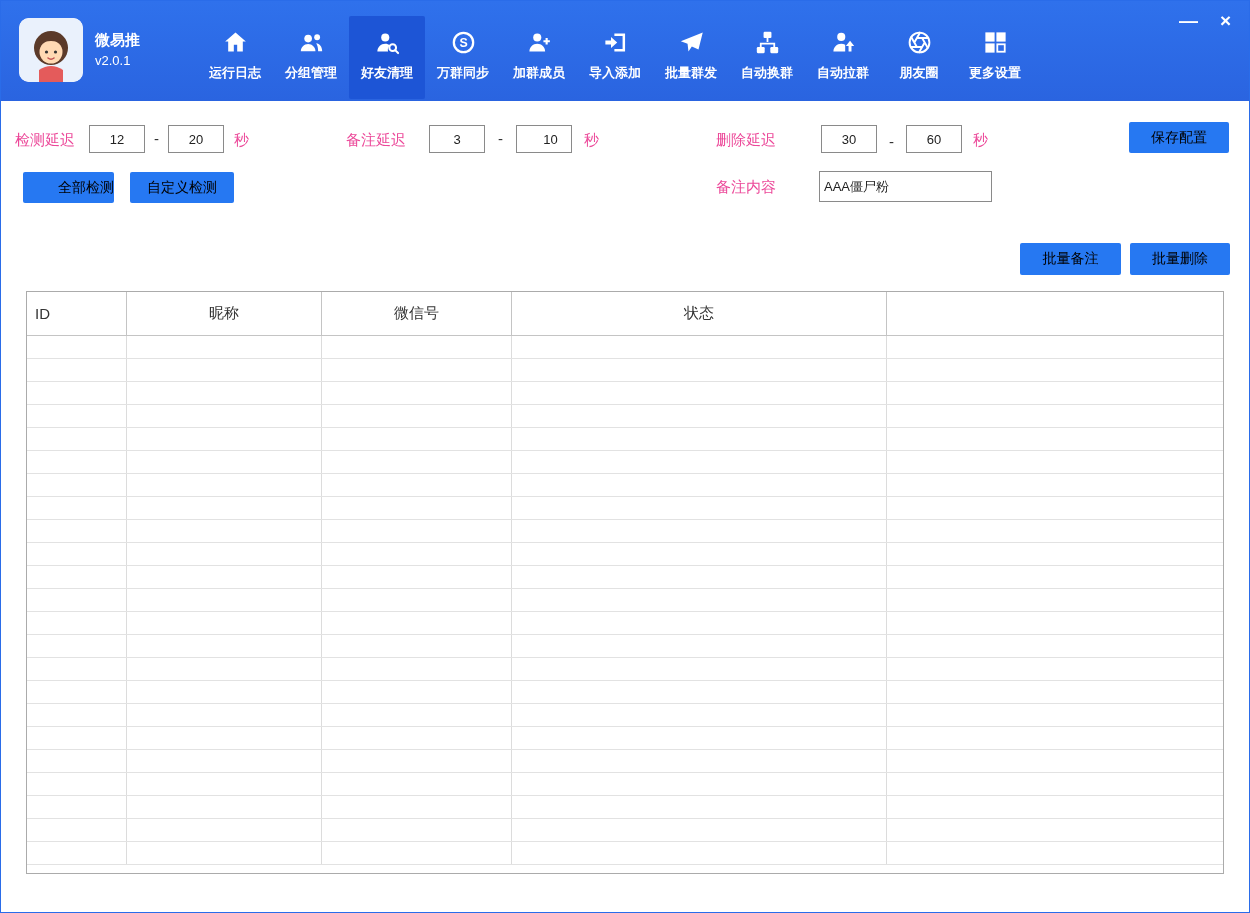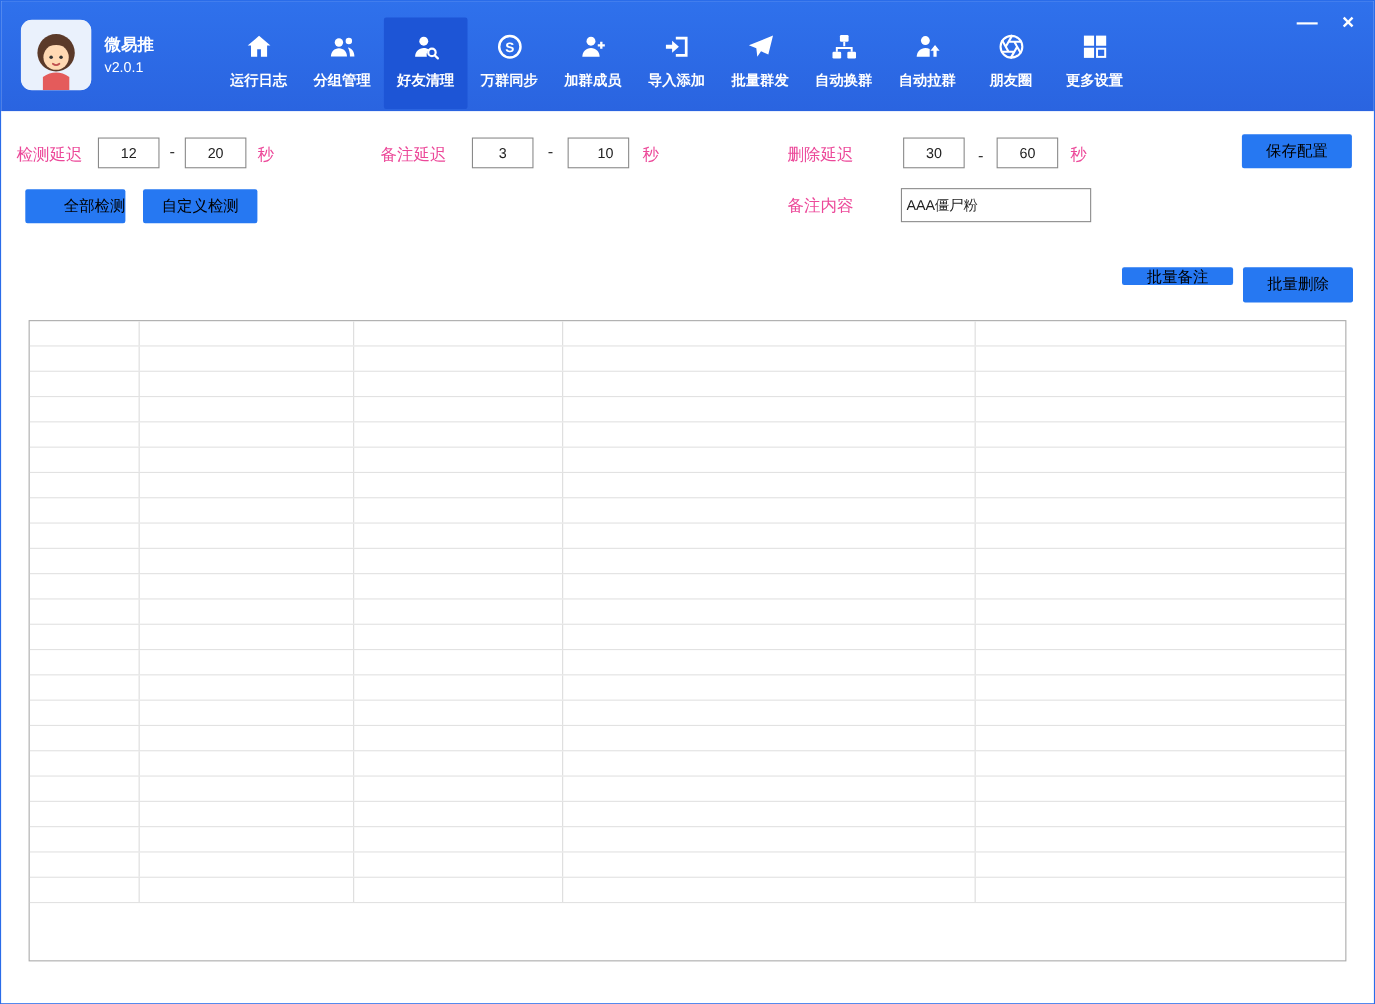--- a/index.html
+++ b/index.html
@@ -210,24 +210,31 @@
   <span class="cfg-label" style="left:972px; top:130px;">秒</span>
 
   <button class="btn" style="left:1128px; top:121px; width:100px; height:31px;">保存配置</button>
 
   <button class="btn" style="left:22px; top:171px; width:91px; height:31px;text-align:right;">全部检测</button>
   <button class="btn" style="left:129px; top:171px; width:104px; height:31px;">自定义检测</button>
 
   <span class="cfg-label" style="left:715px; top:177px;">备注内容</span>
   <input class="cfg-input wide" style="left: 818px; top: 170px;" value="AAA僵尸粉">
 
-  <button class="btn" style="left:1019px; top:242px; width:101px; height:16px;">批量备注</button>
+  <button class="btn" style="left:1019px; top:242px; width:101px; height:32px;">批量备注</button>
   <button class="btn" style="left:1129px; top:242px; width:100px; height:32px;">批量删除</button>
 
   <div class="table">
+    <div class="thead">
+      <div class="th c0">ID</div>
+      <div class="th c1">昵称</div>
+      <div class="th c2">微信号</div>
+      <div class="th c3">状态</div>
+      <div class="th c4"></div>
+    </div>
     <div>
         <div class="trow">
           <div class="tcell c0"></div>
           <div class="tcell c1"></div>
           <div class="tcell c2"></div>
           <div class="tcell c3"></div>
           <div class="tcell c4"></div>
         </div>
         <div class="trow">
           <div class="tcell c0"></div>

